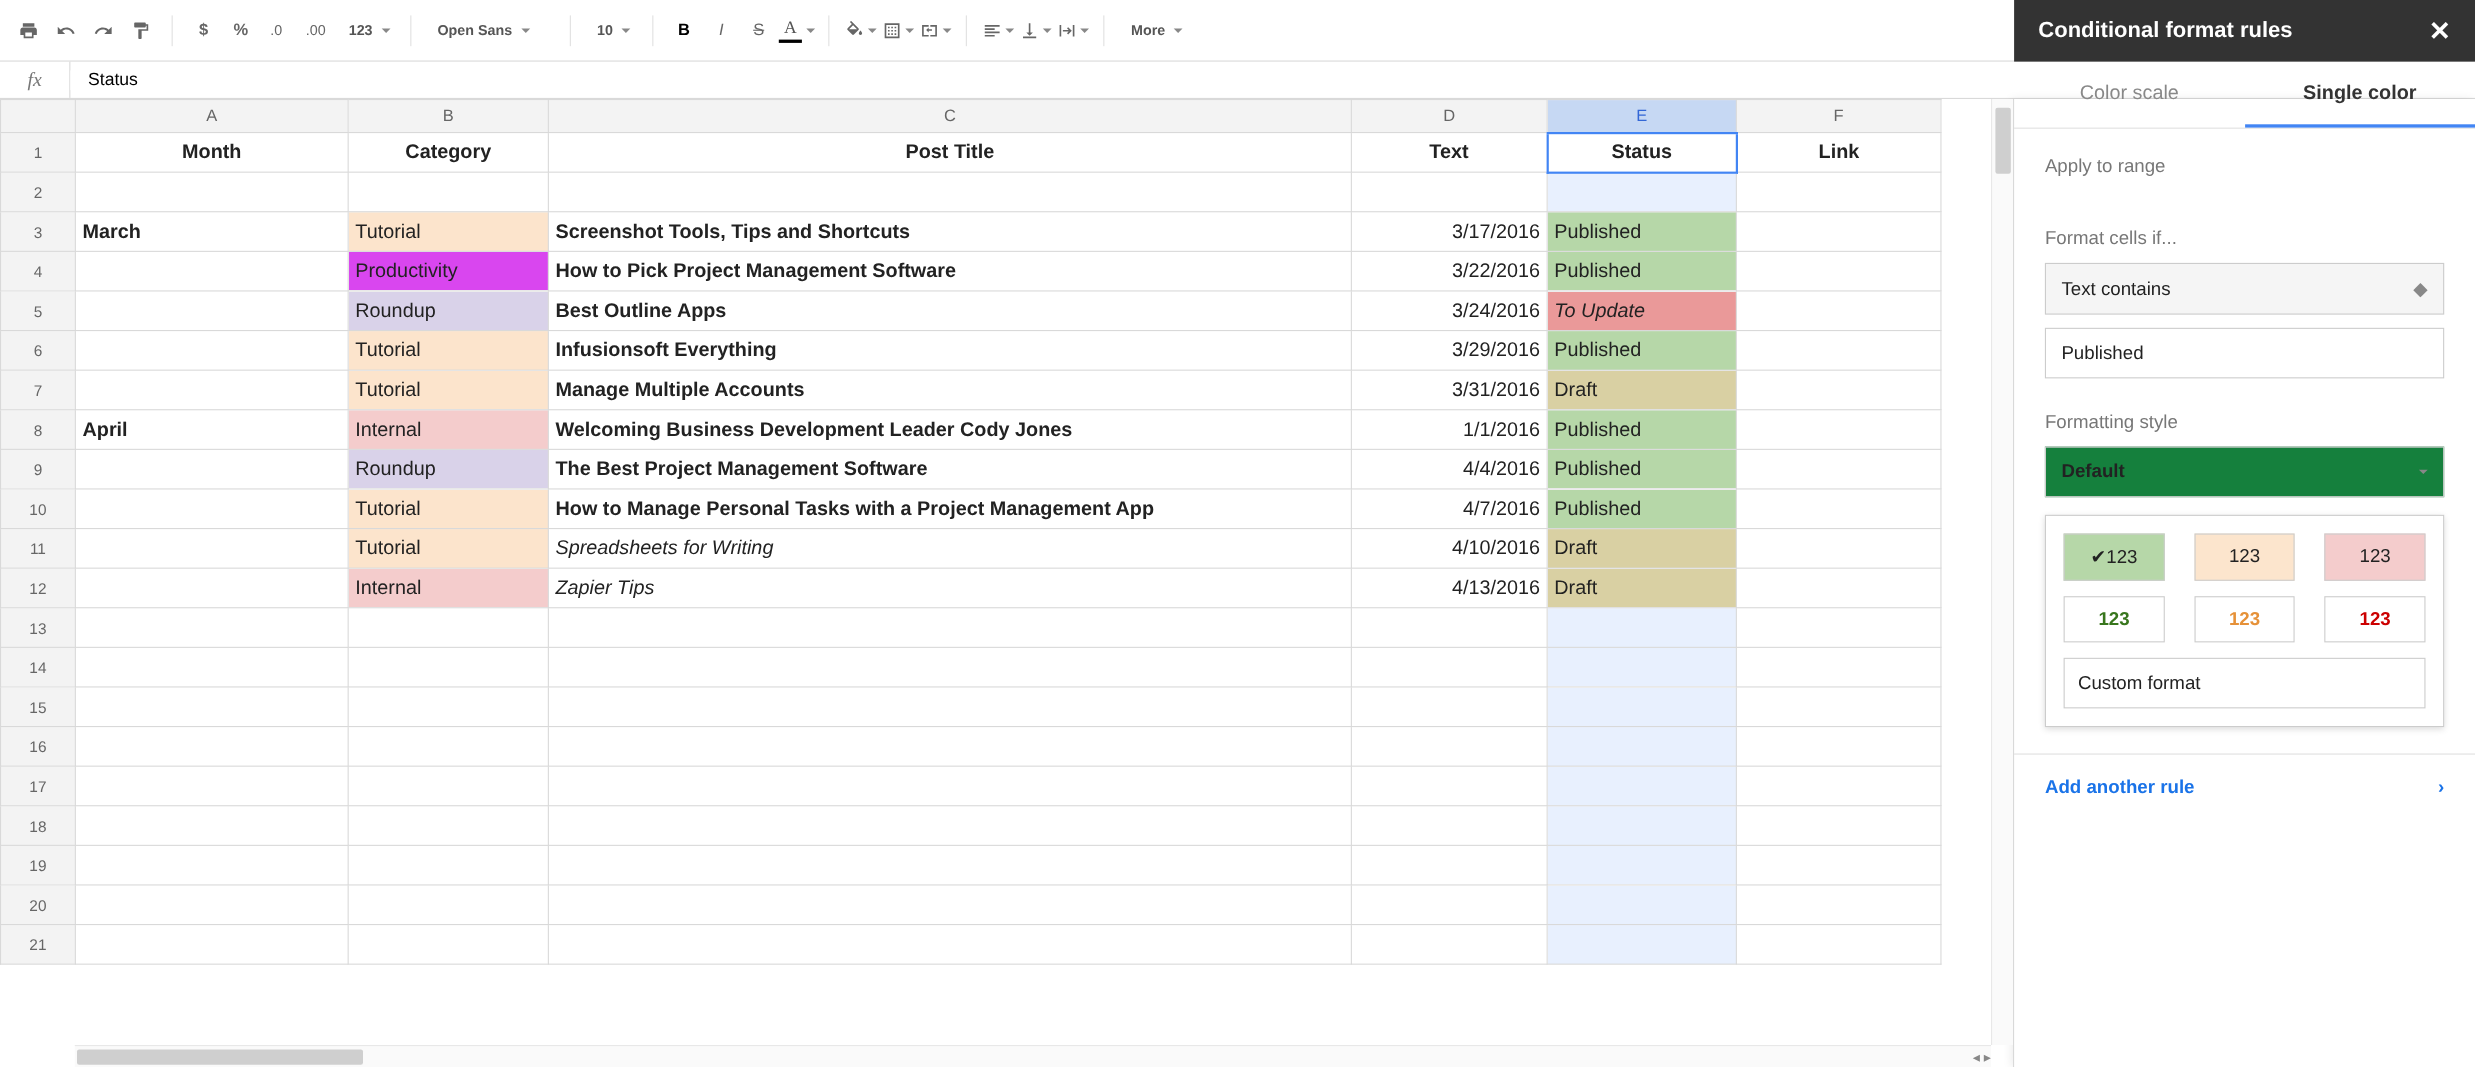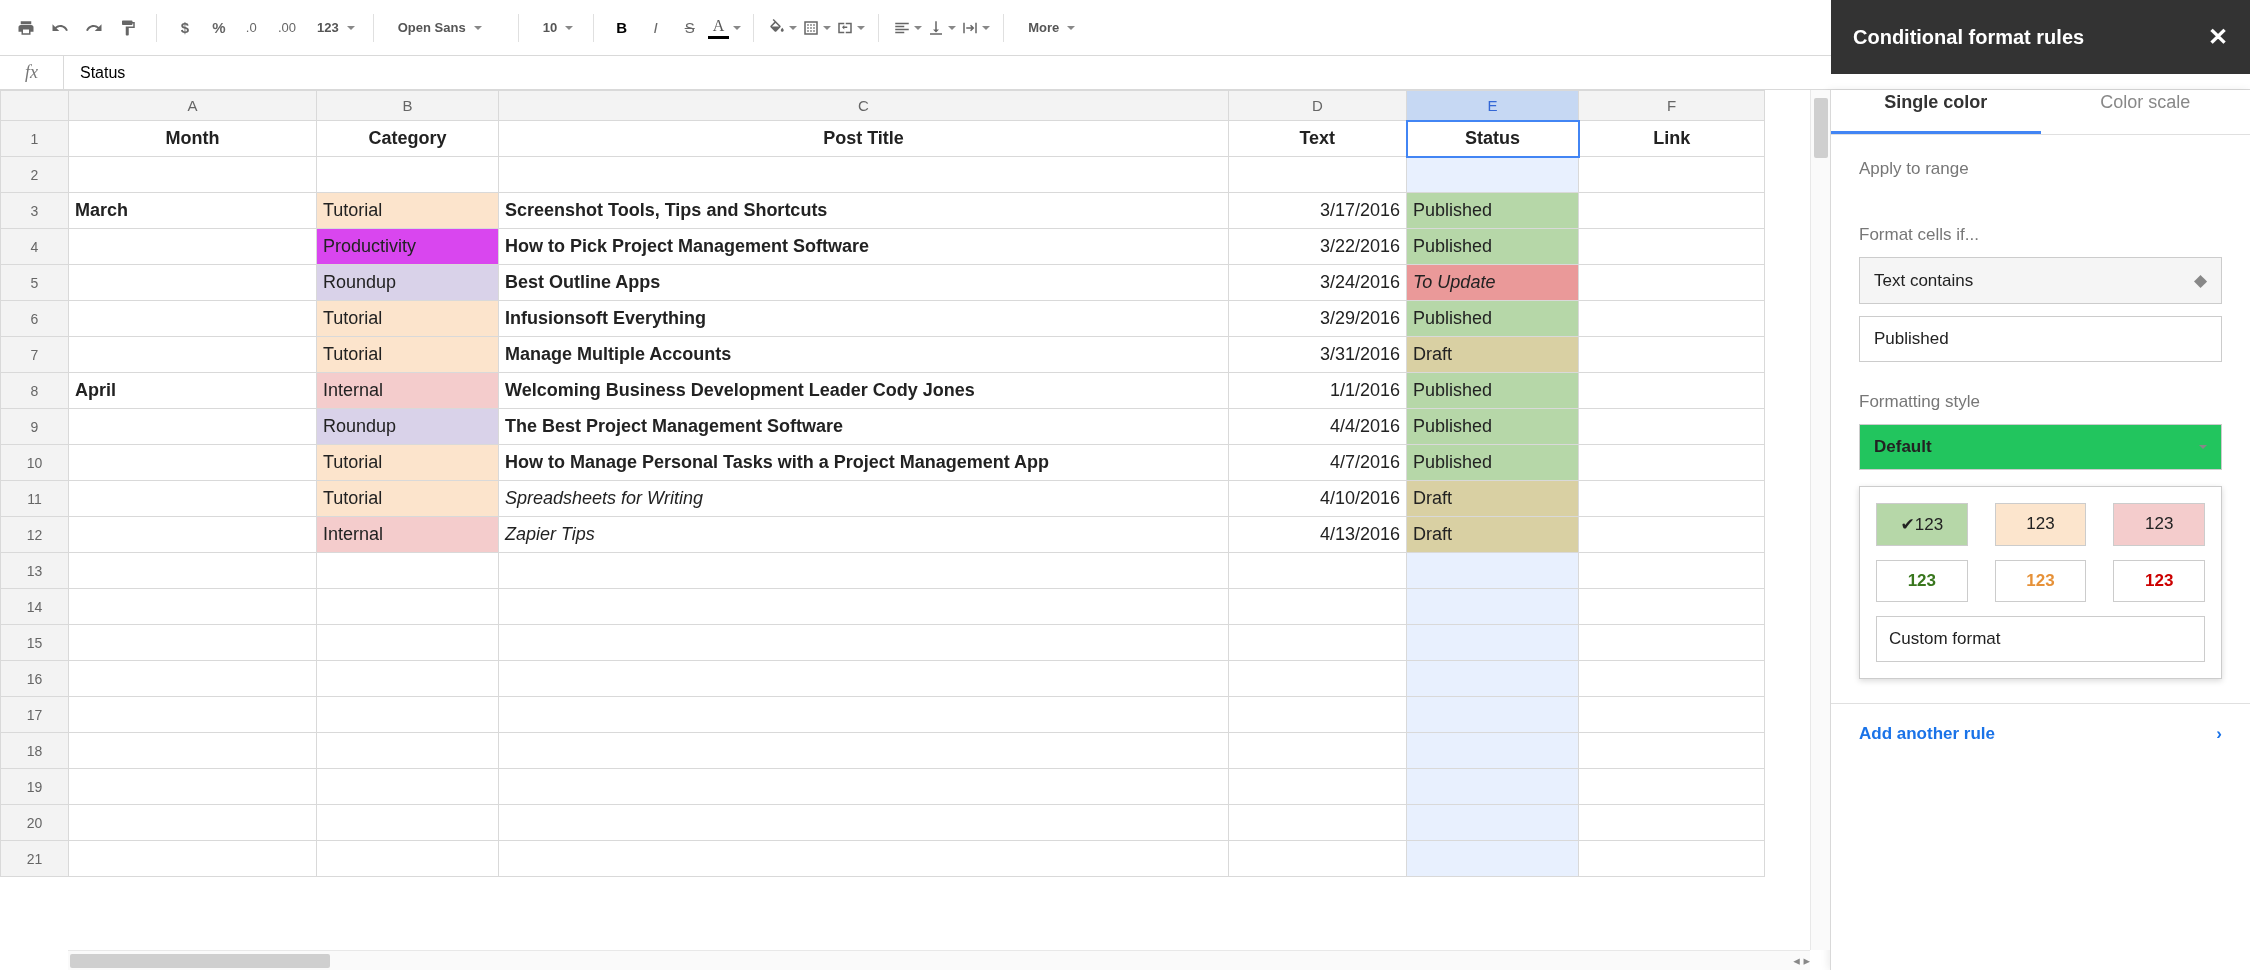--- a/index.html
+++ b/index.html
@@ -34,31 +34,31 @@
 .sel-col { background:#e8f0fe; }
 .cat-t { background:#fce4cc; }
 .cat-p { background:#d946ef; }
 .cat-r { background:#d9d2e9; }
 .cat-i { background:#f4cccc; }
 .st-pub { background:#b6d7a8; }
 .st-upd { background:#ea9999; font-style:italic;}
 .st-dft { background:#d9d0a3; }
 .italic-c { font-style:italic; font-weight:normal !important; }
 .side { width:420px; background:#fff; border-left:1px solid #d9d9d9; box-shadow:-2px 0 8px rgba(0,0,0,.08); display:flex; flex-direction:column; }
-.side-hd { background:#333; color:#fff; height:74px; display:flex; align-items:center; padding:0 22px; font-size:20px; font-weight:bold; justify-content:space-between; margin-top:-90px; position:relative; z-index:10;}
+.side-hd { background:#333; color:#fff; height:56px; display:flex; align-items:center; padding:0 22px; font-size:20px; font-weight:bold; justify-content:space-between; margin-top:-90px; position:relative; z-index:10;}
 .side-tabs { display:flex; border-bottom:1px solid #e0e0e0; }
 .side-tab { flex:1; text-align:center; padding:18px 0; color:#888; font-size:18px; cursor:pointer; }
 .side-tab.active { color:#333; font-weight:bold; border-bottom:3px solid #4285f4; }
 .side-body { padding:24px 28px; }
 .side-lbl { color:#777; font-size:17px; margin-bottom:12px; }
 .side-inp { width:100%; border:1px solid #ccc; padding:12px 14px; font-size:17px; display:flex; align-items:center; justify-content:space-between; }
 .grid-ic { display:inline-grid; grid-template-columns:repeat(2,7px); grid-template-rows:repeat(2,7px); gap:1px;}
 .grid-ic span{ border:1px solid #888;}
 .side-sel { width:100%; border:1px solid #ccc; padding:12px 14px; font-size:17px; background:#f5f5f5; display:flex; justify-content:space-between; align-items:center;}
-.side-sel.green { background:#22c55e; font-weight:bold;}
+.side-sel.green { background:#15803d; font-weight:bold;}
 .swatches { margin-top:16px; background:#fff; border:1px solid #ccc; padding:16px; box-shadow:0 2px 6px rgba(0,0,0,.15);}
 .sw-row { display:flex; gap:27px; margin-bottom:14px;}
 .sw { flex:1; border:1px solid #ccc; text-align:center; padding:10px 0; font-size:17px; cursor:pointer;}
 .sw.g { background:#b6d7a8;} .sw.y{background:#fce5cd;} .sw.r{background:#f4cccc;}
 .sw.tg{color:#38761d;font-weight:bold;} .sw.to{color:#e69138;font-weight:bold;} .sw.tr{color:#cc0000;font-weight:bold;}
 .custom-btn { border:1px solid #ccc; padding:12px; font-size:17px; cursor:pointer; }
 .add-rule { padding:20px 28px; border-top:1px solid #e0e0e0; color:#1a73e8; font-weight:bold; font-size:17px; display:flex; justify-content:space-between; align-items:center;}
 .scroll-v { position:absolute; right:420px; top:90px; bottom:20px; width:20px; background:#fafafa; border-left:1px solid #e8e8e8;}
 .scroll-v .thumb{ background:#cfcfcf; width:14px; margin:2px auto; height:60px; border-radius:2px;}
 .scroll-h { position:absolute; left:68px; right:440px; bottom:0; height:20px; background:#fafafa; border-top:1px solid #e8e8e8;}
@@ -378,22 +378,22 @@
         </tbody>
       </table>
   </div>
 
   <div class="side">
     <div class="side-hd">
       <span>Conditional format rules</span>
       <span style="font-size:24px;cursor:pointer;">✕</span>
     </div>
     <div class="side-tabs">
+      <div class="side-tab">Color scale</div>
       <div class="side-tab active">Single color</div>
-      <div class="side-tab">Color scale</div>
     </div>
     <div class="side-body">
       <div class="side-lbl">Apply to range</div>
       <div style="height:34px;"></div>
       <div class="side-lbl">Format cells if...</div>
       <div class="side-sel">
         <span>Text contains</span>
         <span style="color:#888;">◆</span>
       </div>
       <div style="height:12px;"></div>

